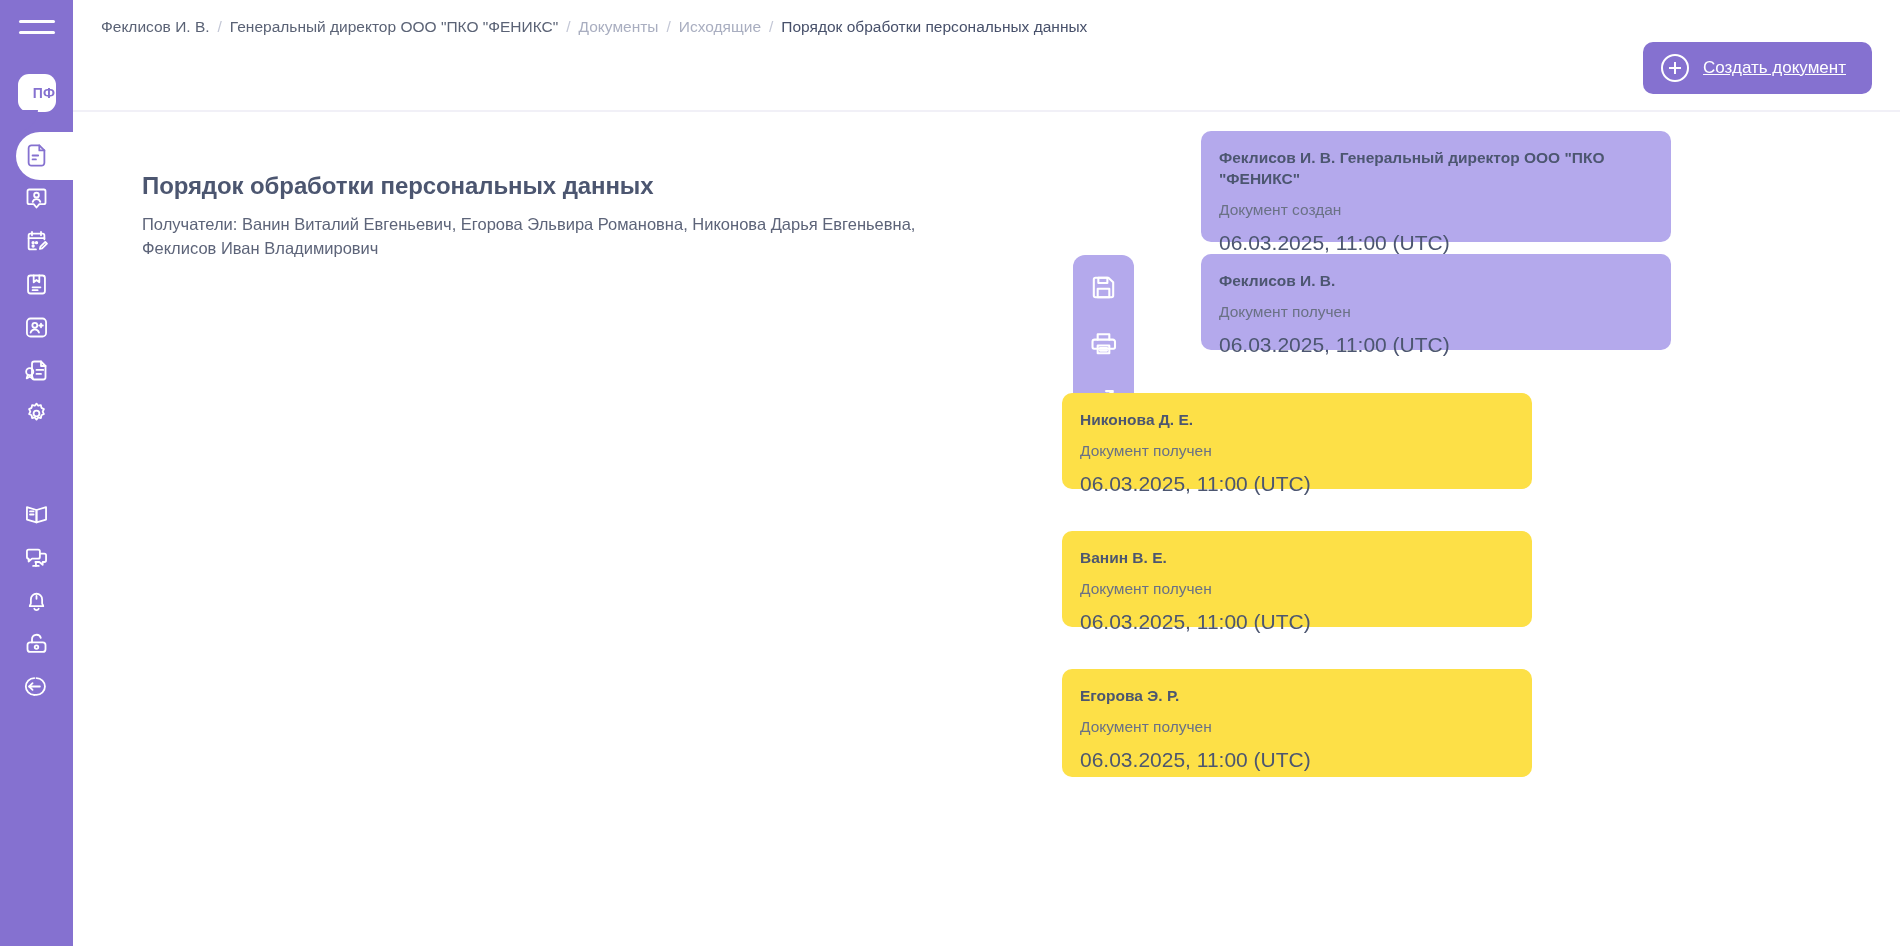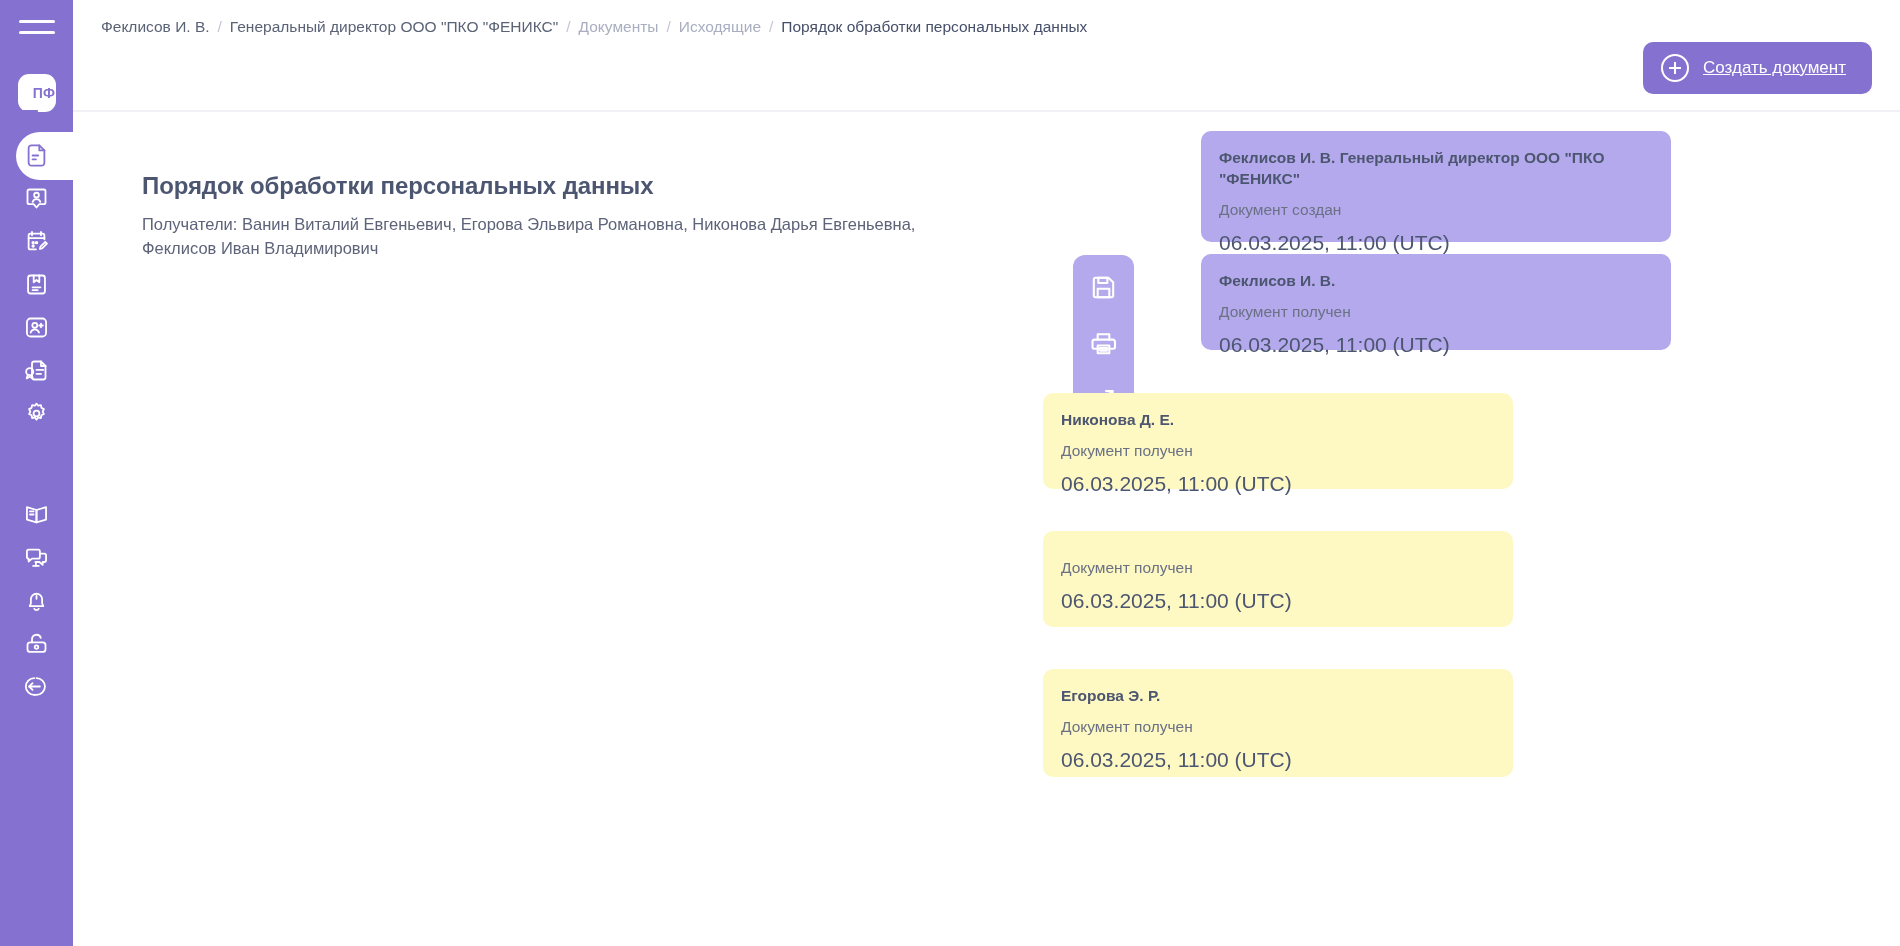--- a/index.html
+++ b/index.html
@@ -236,21 +236,21 @@
     position: absolute;
     left: 1055px; top: 0;
     width: 772px; height: 834px;
   }
   .tcard {
     position: absolute;
     border-radius: 10px;
     padding: 16px 18px 0 18px;
   }
   .tcard.purple { background: #b4a9ec; }
-  .tcard.gray { background: #fef9c3; }
+  .tcard.gray { background: #fde047; margin-left: 19px; }
   .tcard .t-name {
     font-size: 15.5px;
     font-weight: bold;
     color: #4c5670;
     line-height: 21px;
   }
   .tcard .t-status {
     font-size: 15.5px;
     color: #6a7185;
     margin-top: 12px;
@@ -500,20 +500,21 @@
         <div class="t-time">06.03.2025, 11:00 (UTC)</div>
       </div>
 
       <div class="tcard gray" style="left:-85px; top:281px; width:470px; height:96px;">
         <div class="t-name">Никонова Д. Е.</div>
         <div class="t-status">Документ получен</div>
         <div class="t-time">06.03.2025, 11:00 (UTC)</div>
       </div>
 
       <div class="tcard gray" style="left:-85px; top:419px; width:470px; height:96px;">
+        <div class="t-name">Ванин В. Е.</div>
         <div class="t-status">Документ получен</div>
         <div class="t-time">06.03.2025, 11:00 (UTC)</div>
       </div>
 
       <div class="tcard gray" style="left:-85px; top:557px; width:470px; height:108px;">
         <div class="t-name">Егорова Э. Р.</div>
         <div class="t-status">Документ получен</div>
         <div class="t-time">06.03.2025, 11:00 (UTC)</div>
       </div>
     </aside>

